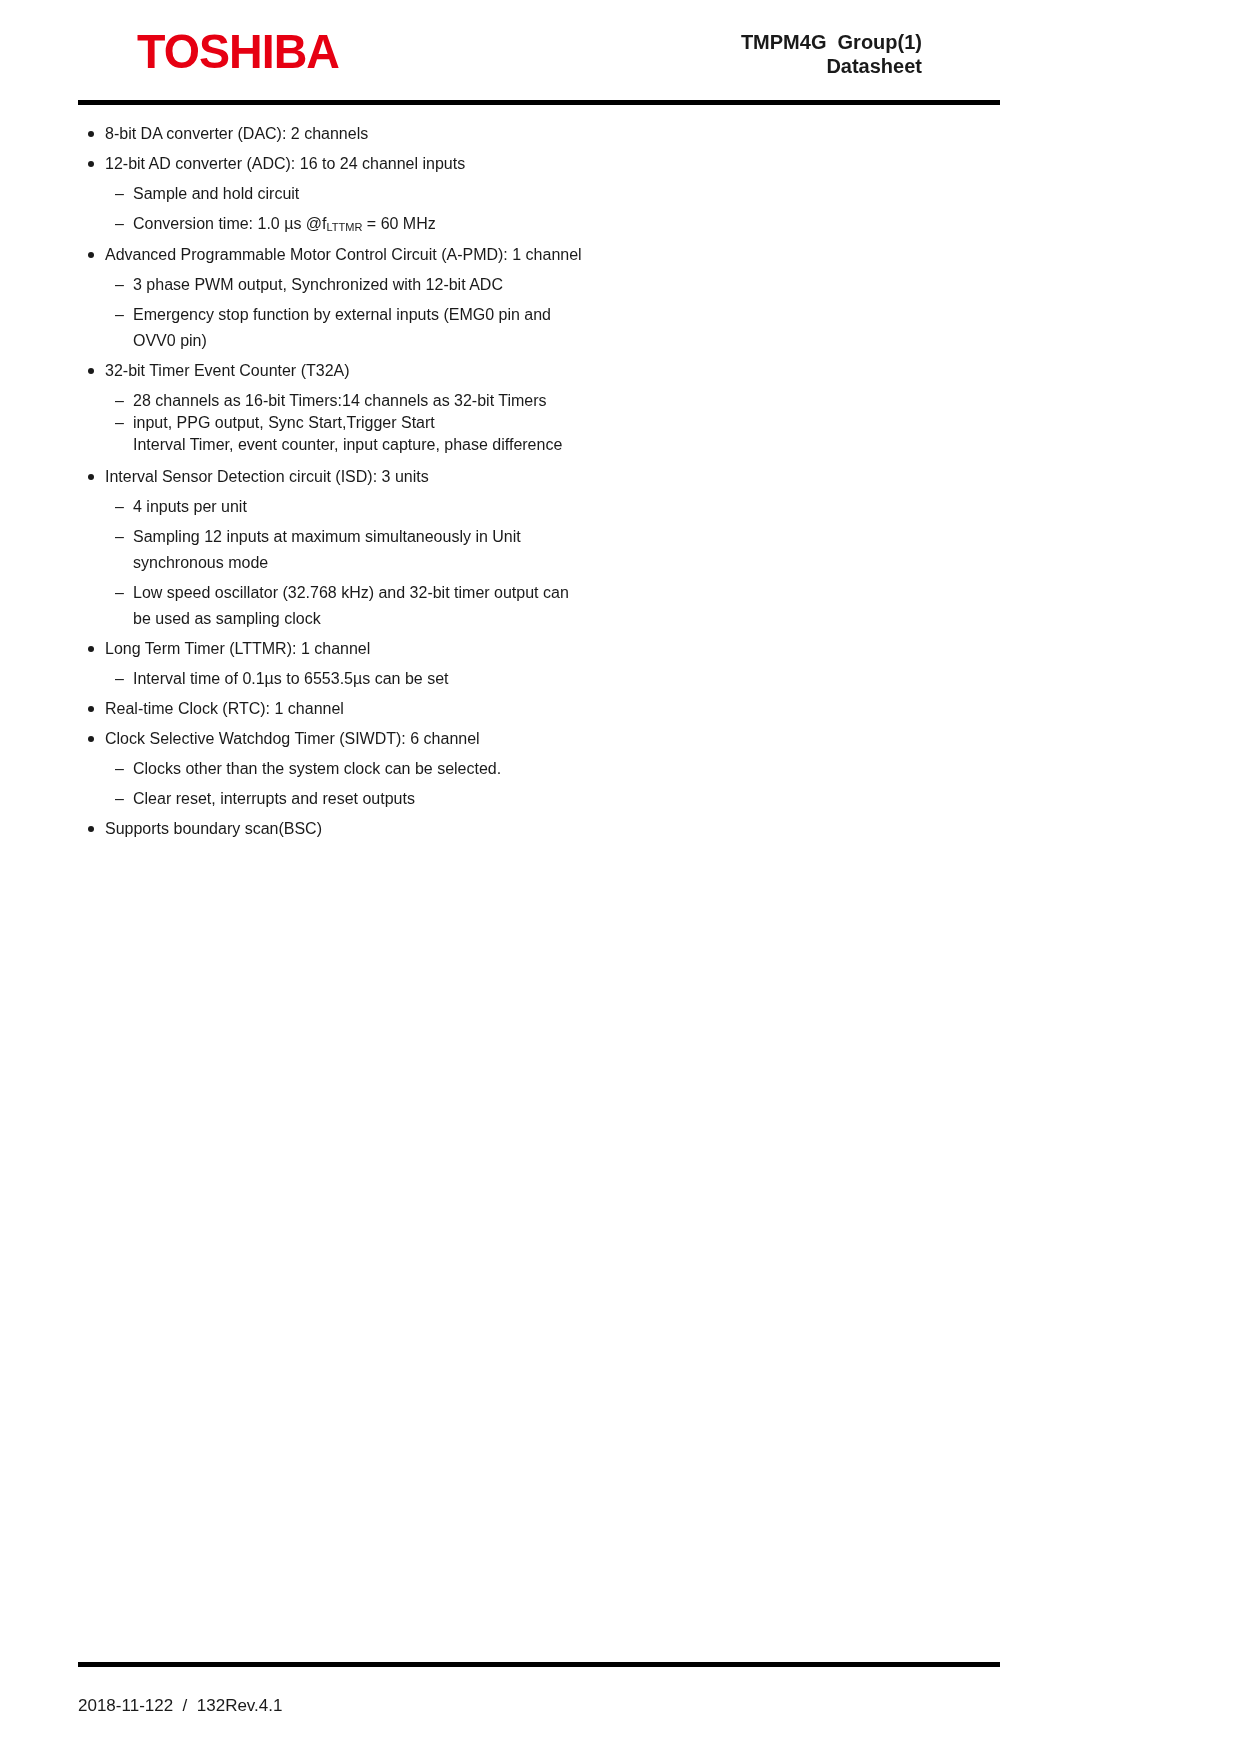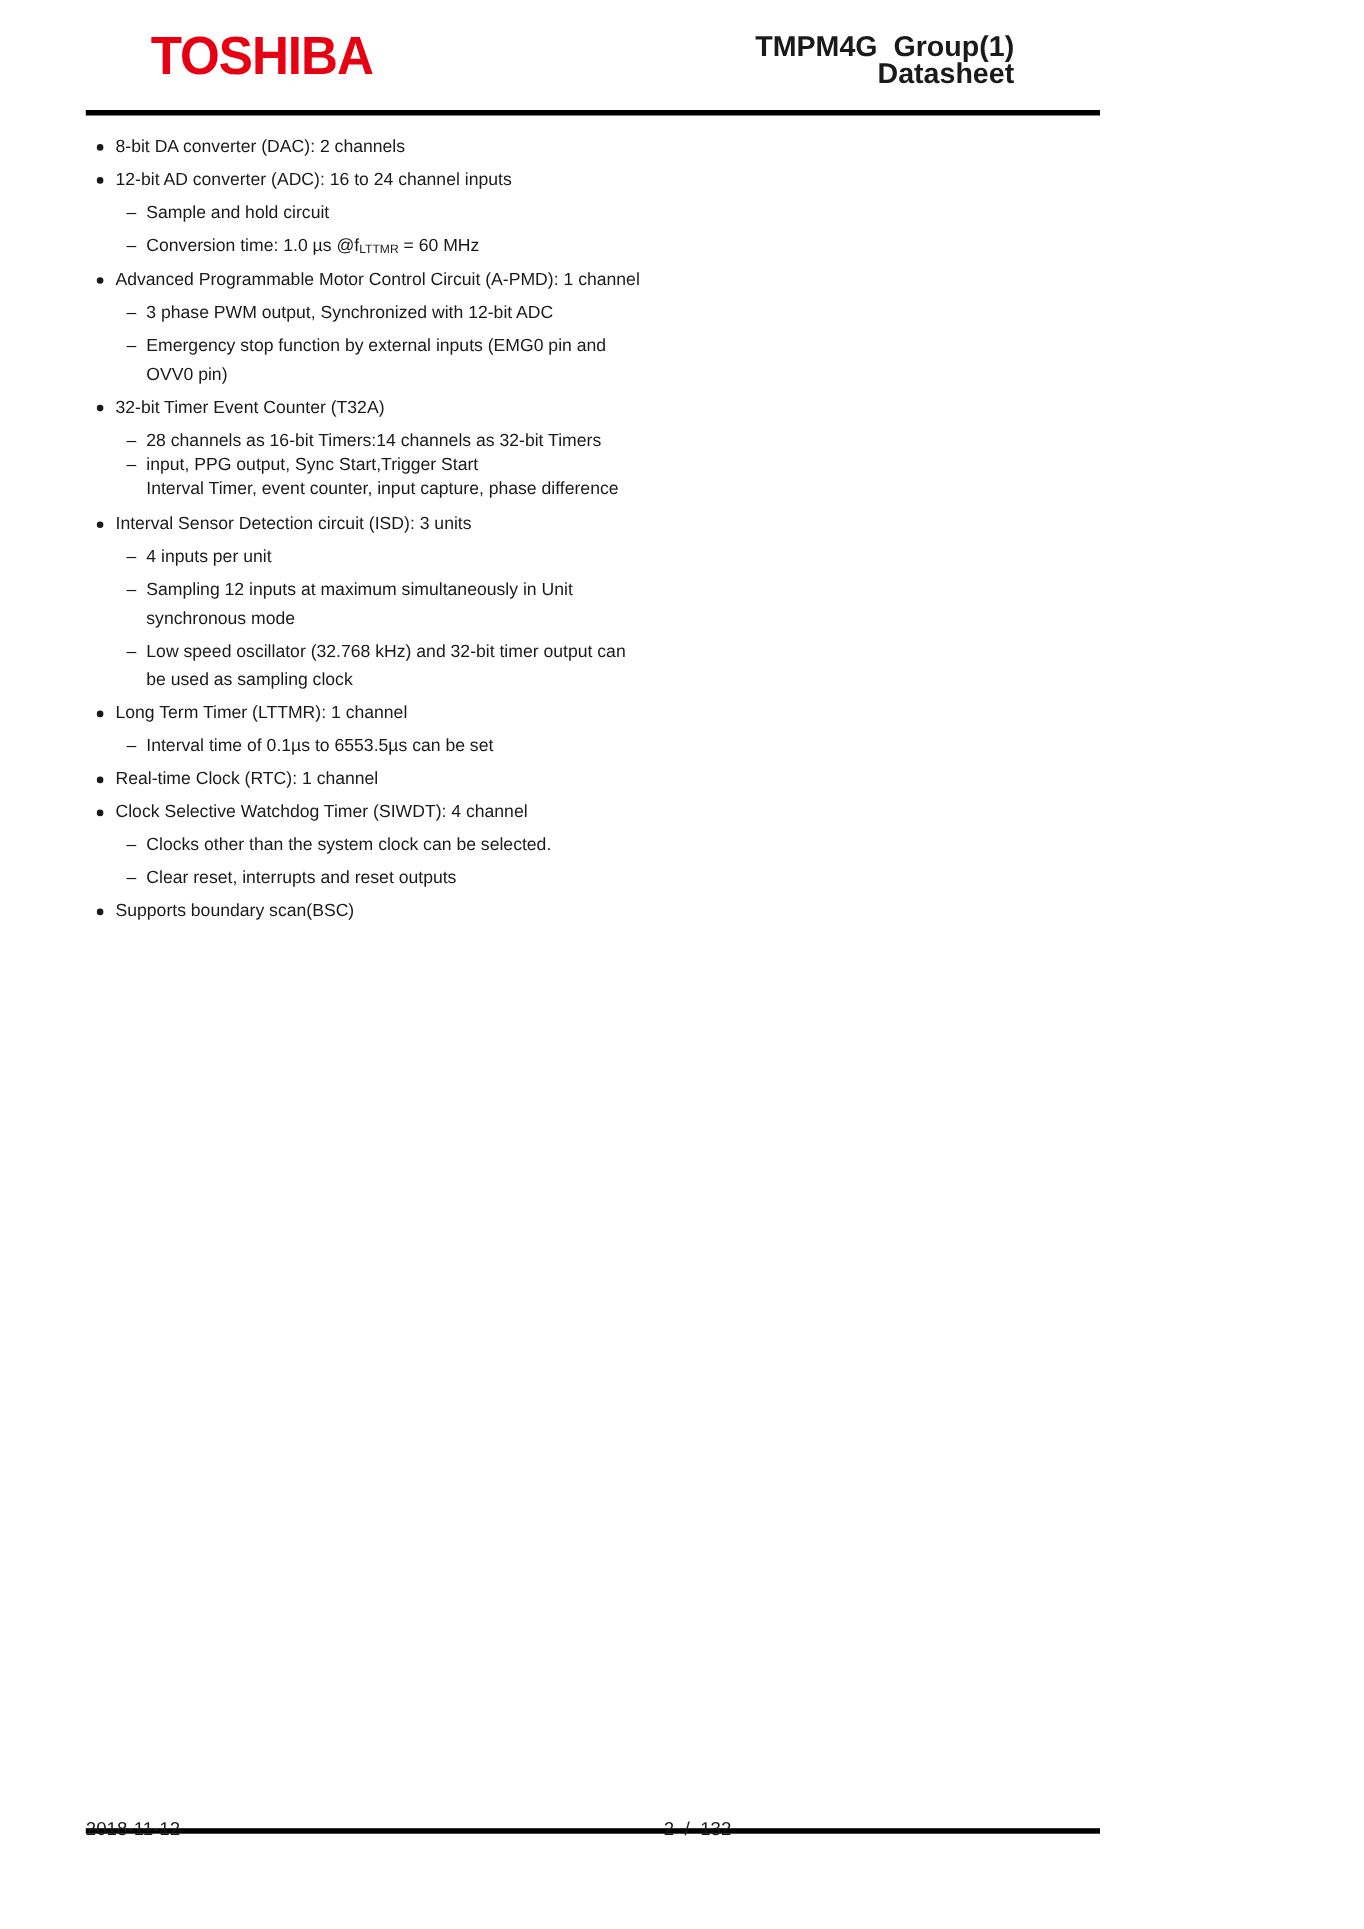--- a/index.html
+++ b/index.html
@@ -4,42 +4,42 @@
 <style>
   html,body{margin:0;padding:0;background:#fff;}
   .page{position:relative;width:1000px;height:1754px;background:#ffffff;
         font-family:"Liberation Sans",sans-serif;color:#1a1a1a;overflow:hidden;}
 
   
   .logo{position:absolute;left:137px;top:27px;font-size:49px;font-weight:bold;
         color:#e60012;line-height:1;letter-spacing:-1px;
         transform:scaleX(.95);transform-origin:left top;}
   .htitle{position:absolute;right:78px;top:30px;text-align:right;
-          font-size:26px;font-weight:bold;line-height:24px;}
+          font-size:20px;font-weight:bold;line-height:24px;}
   .htitle div{white-space:pre;}
 
   .rule{position:absolute;left:78px;width:1084px;height:5px;background:#000;}
   .rule.top{top:100px;}
   .rule.bottom{top:1662px;}
 
   
   .list{position:absolute;left:87px;top:121px;width:640px;font-size:16px;}
   .li{position:relative;line-height:26px;margin-bottom:4px;padding-left:18px;}
   .li.tight{margin-bottom:-2px;}
   .li.tl{line-height:22px;margin-bottom:8px;}
   .li .bm{position:absolute;left:1px;top:10px;width:6px;height:6px;
           border-radius:50%;background:#1a1a1a;}
   .li.ld{padding-left:46px;}
   .li .dm{position:absolute;left:28px;top:0;}
   .sub{font-size:11px;position:relative;top:2px;}
   .keep{white-space:pre;text-align:center;}
 
   
-  .footer{position:absolute;left:78px;top:1653px;width:1084px;
-          display:flex;justify-content:space-between;align-items:baseline;
+  .footer{position:absolute;left:78px;top:1696px;width:1084px;
+          display:flex;align-items:baseline;
           font-size:17px;}
   .footer span{white-space:pre;}
 </style>
 </head>
 <body>
 
 <div class="page">
 
   <div class="logo">TOSHIBA</div>
 
@@ -96,21 +96,21 @@
         <div>Low speed oscillator (32.768 kHz) and 32-bit timer output can</div>
         <div>be used as sampling clock</div>
       </div>
 
     <div class="li"><span class="bm"></span><span>Long Term Timer (LTTMR): 1 channel</span></div>
 
     <div class="li ld"><span class="dm">–</span><span>Interval time of 0.1µs to 6553.5µs can be set</span></div>
 
     <div class="li"><span class="bm"></span><span>Real-time Clock (RTC): 1 channel</span></div>
 
-    <div class="li"><span class="bm"></span><span>Clock Selective Watchdog Timer (SIWDT): 4 channel</span></div>
+    <div class="li"><span class="bm"></span><span>Clock Selective Watchdog Timer (SIWDT): 6 channel</span></div>
 
     <div class="li ld"><span class="dm">–</span><span>Clocks other than the system clock can be selected.</span></div>
 
     <div class="li ld"><span class="dm">–</span><span>Clear reset, interrupts and reset outputs</span></div>
 
 
     <div class="li"><span class="bm"></span><span>Supports boundary scan(BSC)</span></div>
 
   </div>
 

